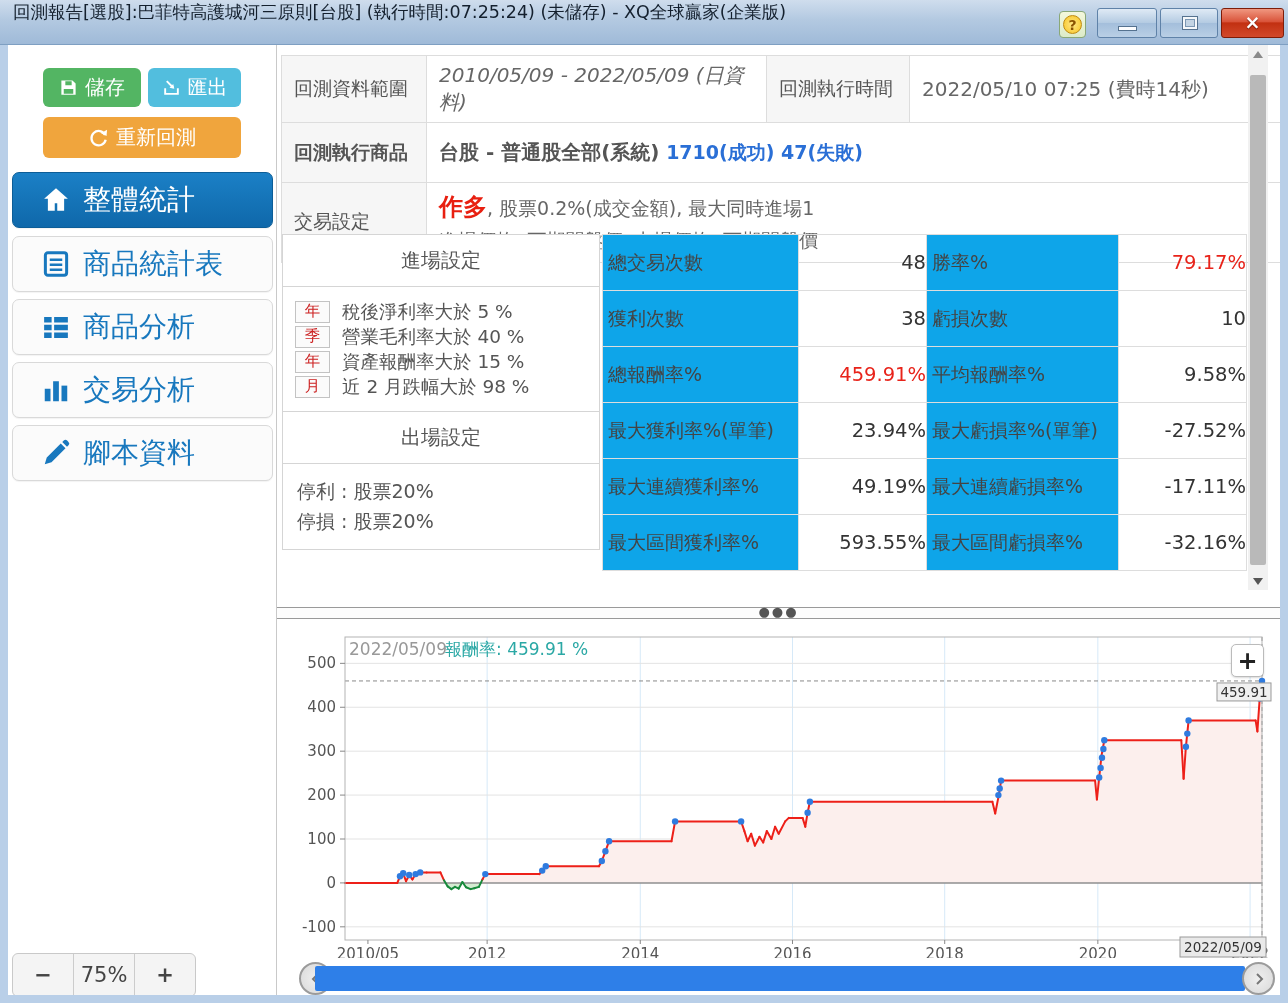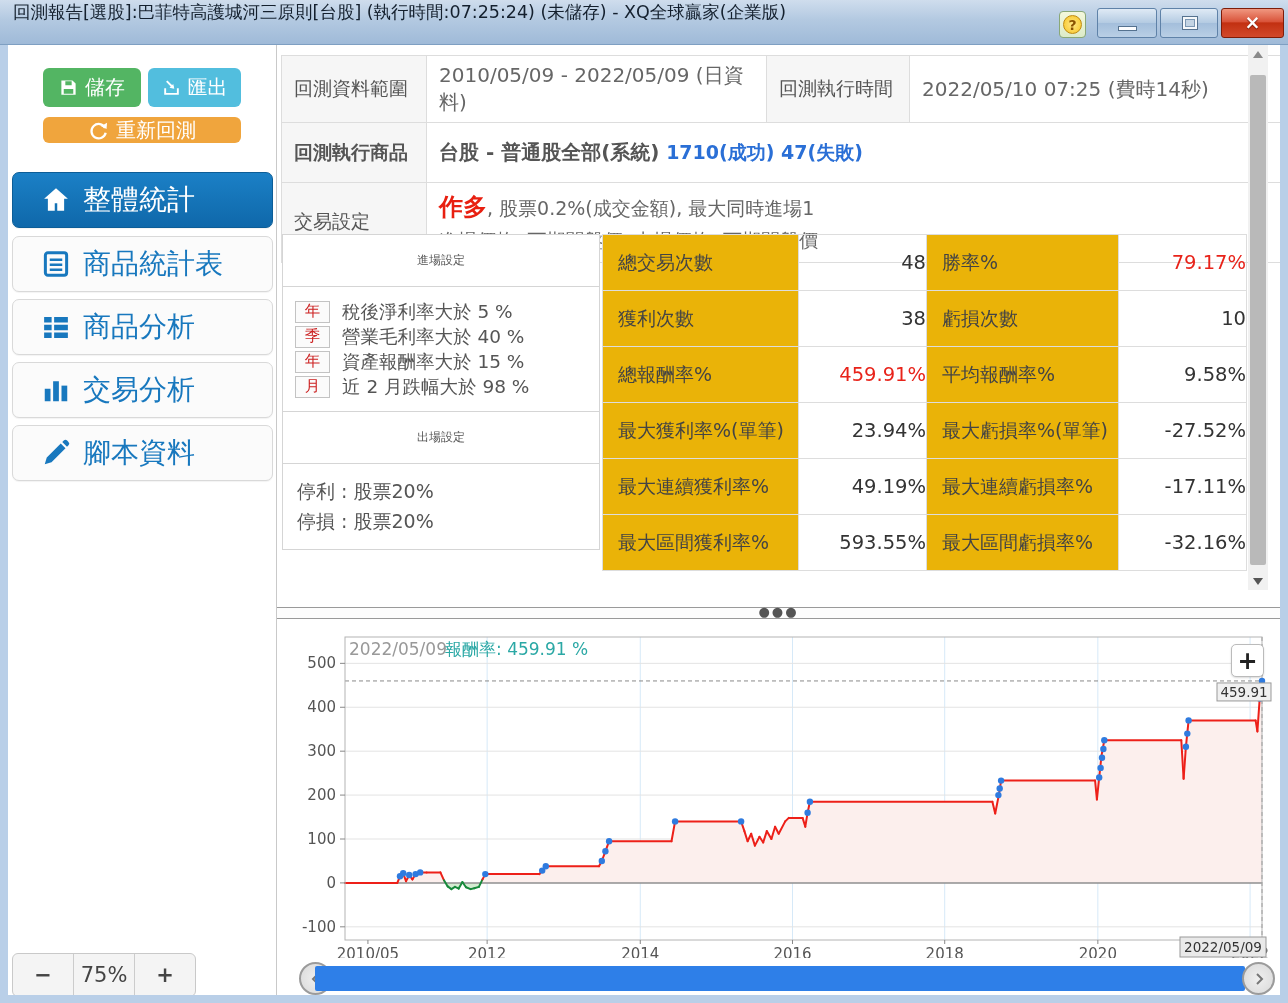--- a/index.html
+++ b/index.html
@@ -33,21 +33,21 @@
 
   
   #app { position:absolute; left:8px; top:45px; width:1272px; height:950px; background:#fff; }
 
   
   #sidebar { position:absolute; left:0; top:0; width:269px; height:950px; background:#fff; border-right:1px solid #c9c9c9; }
   .side-btn { position:absolute; border-radius:6px; color:#fff; font-size:20px; text-align:center;
     display:flex; align-items:center; justify-content:center; gap:7px; cursor:pointer; }
   #btn-save  { left:35px; top:23px; width:98px; height:39px; background:#53b563; }
   #btn-export{ left:140px; top:23px; width:93px; height:39px; background:#52bede; }
-  #btn-rerun { left:35px; top:72px; width:198px; height:26px; background:#f0a53d; }
+  #btn-rerun { left:35px; top:72px; width:198px; height:41px; background:#f0a53d; }
   .nav-item { position:absolute; left:4px; width:261px; height:56px; border:1px solid #d9d9d9; border-radius:7px;
     background:#fbfbfb; color:#1878be; font-size:28px; display:flex; align-items:center; gap:12px;
     padding-left:28px; cursor:pointer; box-shadow:0 1px 1px rgba(0,0,0,.05); }
   .nav-item.sel { background:linear-gradient(#1b80c6,#0f68aa); color:#fff; border:1px solid #0c5d97; }
   .nav-ic { width:30px; height:30px; flex:0 0 30px; }
   #zoomctl { position:absolute; left:4px; top:908px; width:184px; height:44px; background:#f4f4f4;
     border:1px solid #c9c9c9; border-radius:6px; display:flex; }
   #zoomctl > div { flex:1; display:flex; align-items:center; justify-content:center; font-size:21px; color:#444; }
   #zoom-minus { border-right:1px solid #cccccc; font-weight:bold; cursor:pointer; }
   #zoom-plus  { border-left:1px solid #cccccc; font-weight:bold; cursor:pointer; }
@@ -64,32 +64,32 @@
   .itbl tr.r2 td { height:60px;font-weight:bold; }
   .itbl tr.r3 td { height:74px; }
   .c-val { color:#666; font-size:20px; }
   .lnk { color:#2a6fd6; }
   .em-long { color:#e81f10; font-size:24px; font-weight:bold; }
   .r3 .ln { line-height:1.55; color:#666; font-size:19px; }
 
   
   #settings { position:absolute; left:5px; top:189px; width:318px; border:1px solid #d5d5d5; background:#fff; }
   .set-head { height:52px; border-bottom:1px solid #d5d5d5; display:flex; align-items:center; justify-content:center;
-    font-size:12px; color:#555; }
+    font-size:20px; color:#555; }
   .set-body { padding:12px 0 12px 12px; border-bottom:1px solid #d5d5d5; }
   .rule { display:flex; align-items:center; gap:12px; height:25px; font-size:18.5px; color:#555; }
   .badge { width:35px; height:22px; border:1px solid #c3c3c3; background:#fbfbfb; color:#cc2222;
     font-size:15.5px; display:flex; align-items:center; justify-content:center; }
   .exit-line { font-size:19px; color:#555; line-height:1.6; }
 
   
   #stats { position:absolute; left:325px; top:189px; width:644px; }
   .stbl { border-collapse:collapse; width:644px; table-layout:fixed; }
   .stbl td { border:1px solid #ddd; height:56px; font-size:19px; }
-  .stbl td.sl { padding-left:15px; color:#444; width:196px; background:#eab308; }
+  .stbl td.sl { padding-left:5px; color:#444; width:196px; background:#0ea5e9; }
   .stbl td.sl2 { width:192px; }
   .stbl td.sv { text-align:right; color:#333; font-size:19.5px; width:128px; }
   .stbl td.red { color:#e8231a; }
 
   
   #vscroll { position:absolute; left:971px; top:0; width:20px; height:545px; background:#f1f1f1; }
   .vs-arrow { position:absolute; left:0; width:20px; height:18px; display:flex; align-items:center; justify-content:center; }
   .tri-up { width:0; height:0; border-left:5px solid transparent; border-right:5px solid transparent; border-bottom:7px solid #8a8a8a; }
   .tri-dn { width:0; height:0; border-left:5px solid transparent; border-right:5px solid transparent; border-top:7px solid #555; }
   #vthumb { position:absolute; left:2px; top:30px; width:16px; height:490px; background:#b9b9b9; border-radius:2px; }
@@ -220,21 +220,21 @@
       </div>
     </div>
 
     <div id="main">
 
       <div id="info">
         <table class="itbl">
           <tbody>
               <tr class="r1">
             <td class="lab">回測資料範圍</td>
-            <td style="width:340px;"><span class="c-val">2010/05/09 - 2022/05/09 (日資料)</span></td>
+            <td style="width:340px;font-style:italic;"><span class="c-val">2010/05/09 - 2022/05/09 (日資料)</span></td>
             <td class="lab" style="width:143px;">回測執行時間</td>
             <td><span class="c-val">2022/05/10 07:25 (費時14秒)</span></td>
           </tr>
           <tr class="r2">
             <td class="lab">回測執行商品</td>
             <td colspan="3">
               <span class="c-val" style="color:#555;">台股 - 普通股全部(系統)</span>
               <span class="lnk">1710(成功)</span>
               <span class="lnk">47(失敗)</span>
             </td>

